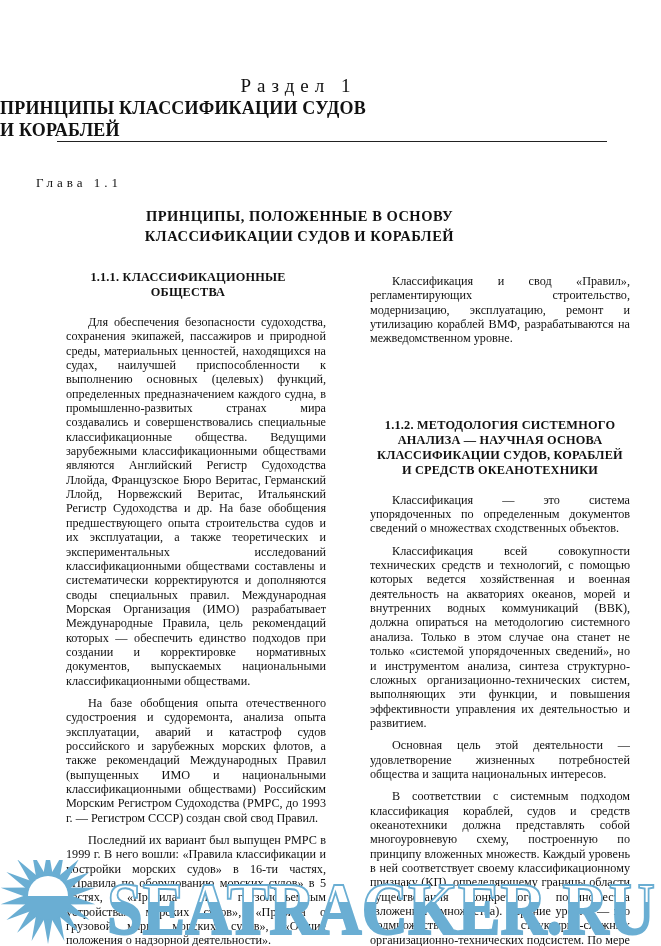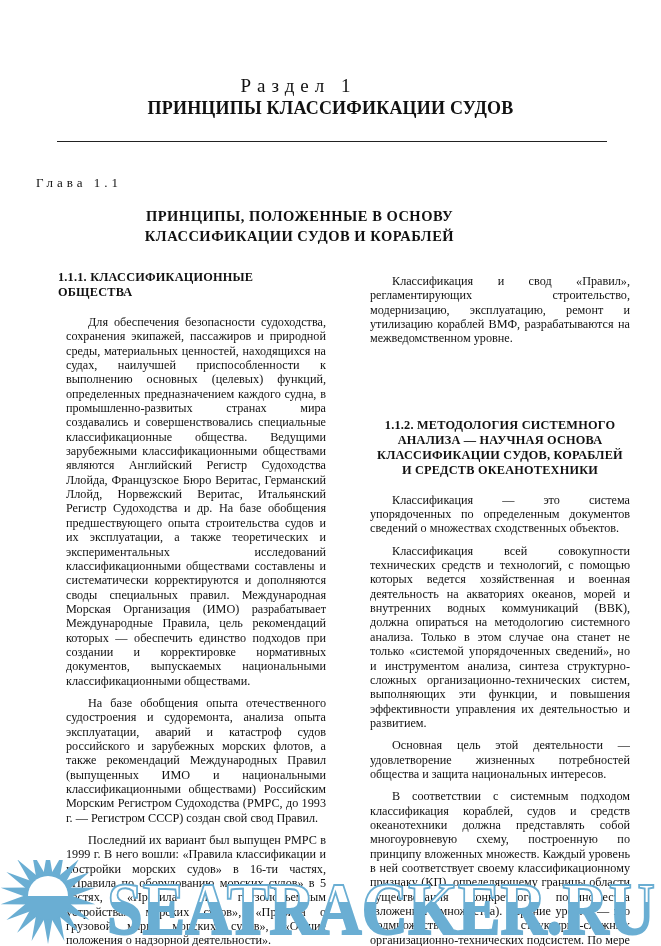--- a/index.html
+++ b/index.html
@@ -1,44 +1,45 @@
 <!DOCTYPE html>
 <html><head>
   <meta charset="utf-8">
   <style>
     html, body { margin: 0; padding: 0; background: #ffffff; }
     body { width: 661px; height: 946px; position: relative; overflow: hidden;
            font-family: "Liberation Serif", "DejaVu Serif", serif; color: #111; }
     .page { position: absolute; left: 0; top: 0; width: 661px; height: 946px; }
     .section-label { position: absolute; top: 75px; left: 0; width: 597px; text-align: center;
                      font-size: 19px; letter-spacing: 6px; }
-    .section-title { position: absolute; top: 97px; left: 0; width: 661px; text-align: center;
+    .section-title { position: absolute; top: 97px; left: 0; width: 661px; text-align: left;
                      font-weight: bold; font-size: 18px; line-height: 22px; letter-spacing: 0.2px; }
     .rule { position: absolute; top: 141px; left: 57px; width: 550px; height: 1px; background: #222; }
     .chapter-label { position: absolute; top: 175px; left: 0; width: 661px; text-align: left;
                      font-size: 13px; letter-spacing: 4px; margin-left: 36px; }
     .chapter-title { position: absolute; top: 206px; left: 0; width: 599px; text-align: center;
                      font-weight: bold; font-size: 14.5px; line-height: 20px; letter-spacing: 0.5px; }
     .col { position: absolute; font-size: 12.2px; line-height: 14.35px; text-align: justify; }
     .col-left { left: 58px; top: 270px; width: 276px; }
     .col-right { left: 362px; top: 266px; width: 276px; }
     .subhead { font-weight: bold; font-size: 12.3px; line-height: 15px; letter-spacing: 0.2px; }
-    .subhead-left { margin: 0 16px 15px 0; text-align: left; }
+    .subhead-left { margin: 0 16px 15px 0; text-align: center; }
     .subhead-right { text-align: center; margin: 72px 0 15px 0; }
     p { margin: 8px; text-indent: 22px; }
     .watermark { position: absolute; left: 0; top: 860px; width: 661px; height: 86px; }
   </style>
 </head>
 <body>
 
 <div class="page">
 
   <div class="section-label">Раздел 1</div>
   <div class="section-title">
     <div>ПРИНЦИПЫ КЛАССИФИКАЦИИ СУДОВ</div>
+    <div>И КОРАБЛЕЙ</div>
   </div>
   <div class="rule"></div>
 
   <div class="chapter-label">Глава 1.1</div>
   <div class="chapter-title">
     <div>ПРИНЦИПЫ, ПОЛОЖЕННЫЕ В ОСНОВУ</div>
     <div>КЛАССИФИКАЦИИ СУДОВ И КОРАБЛЕЙ</div>
   </div>
 
   <div class="col col-left">

